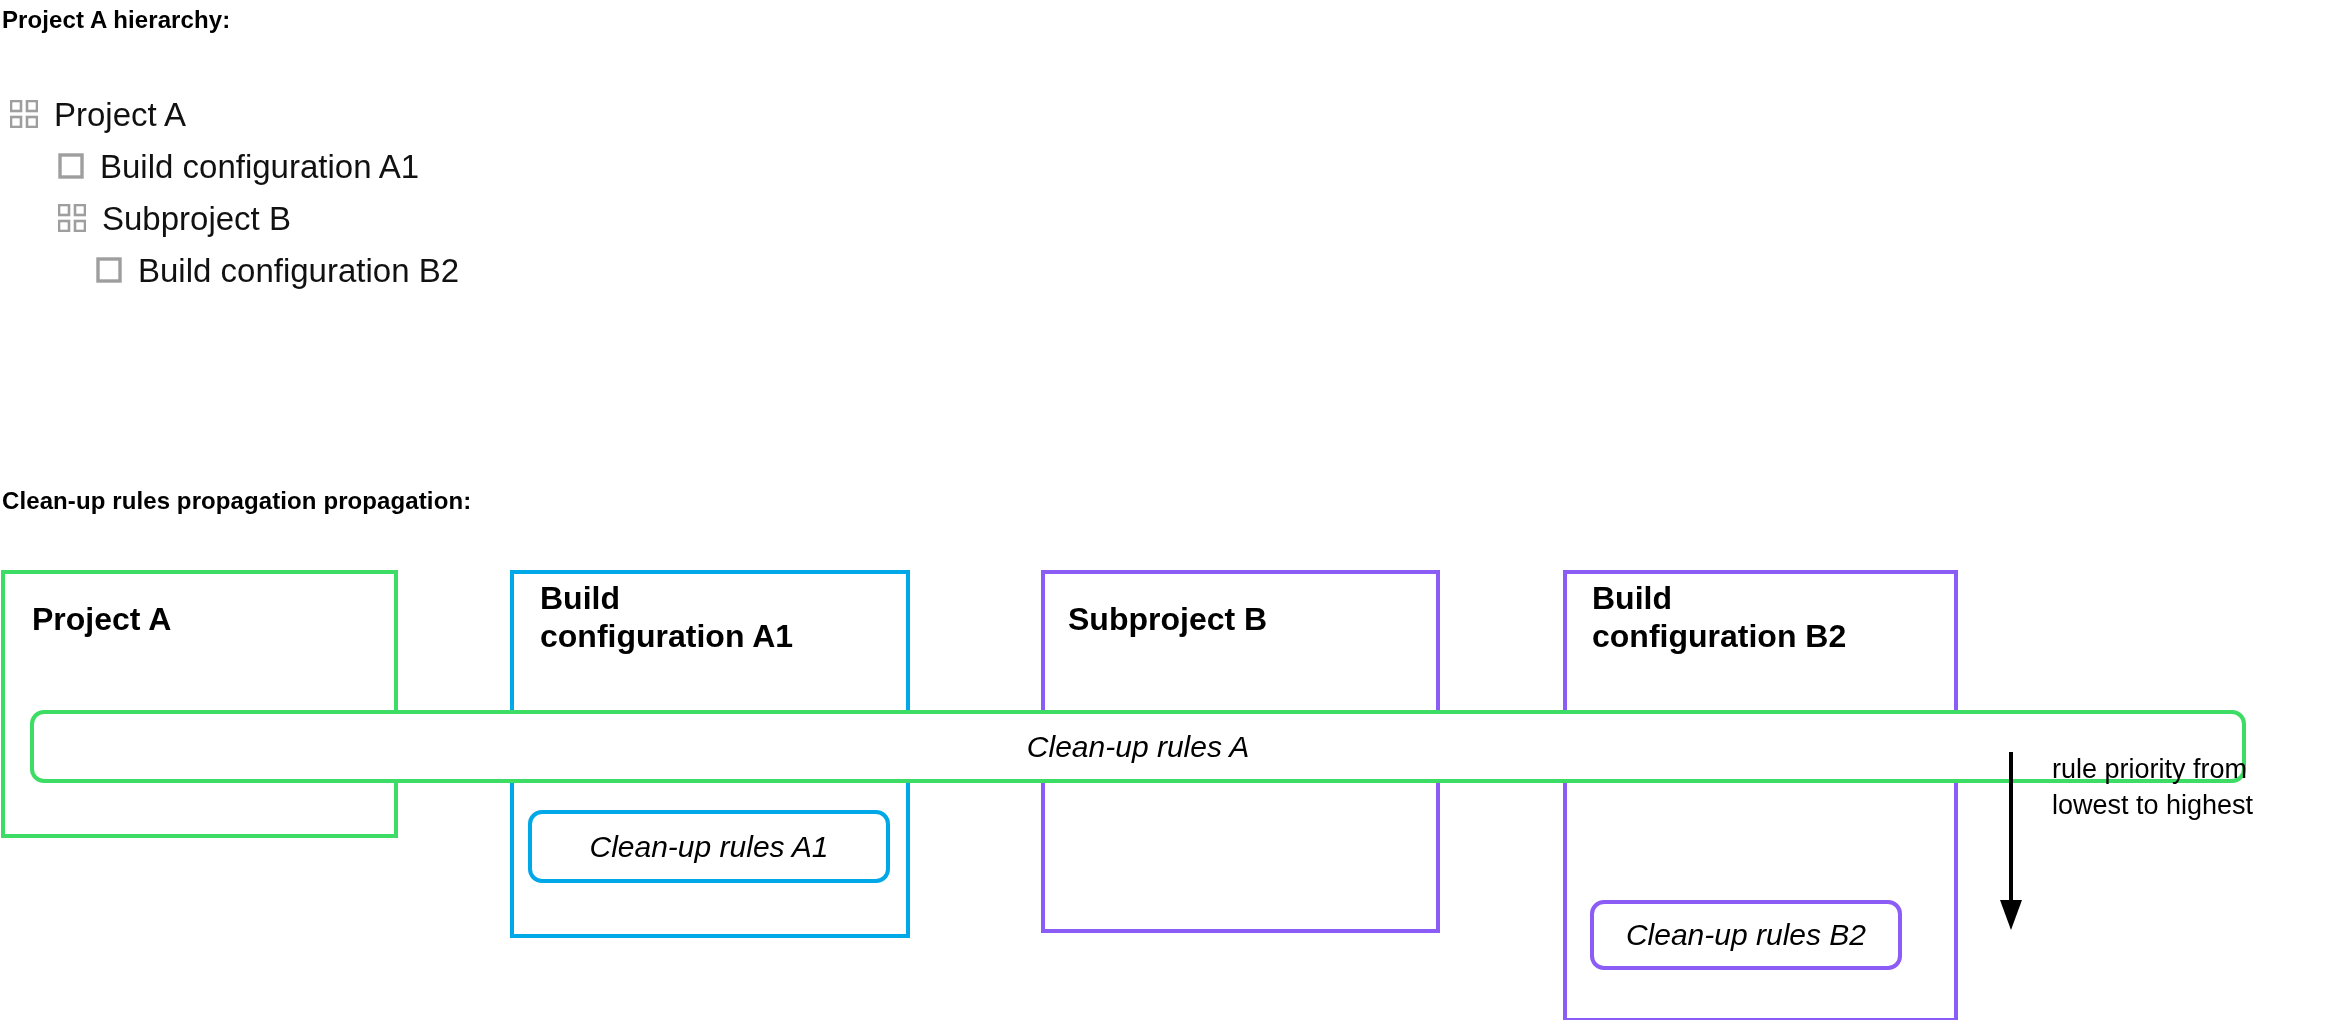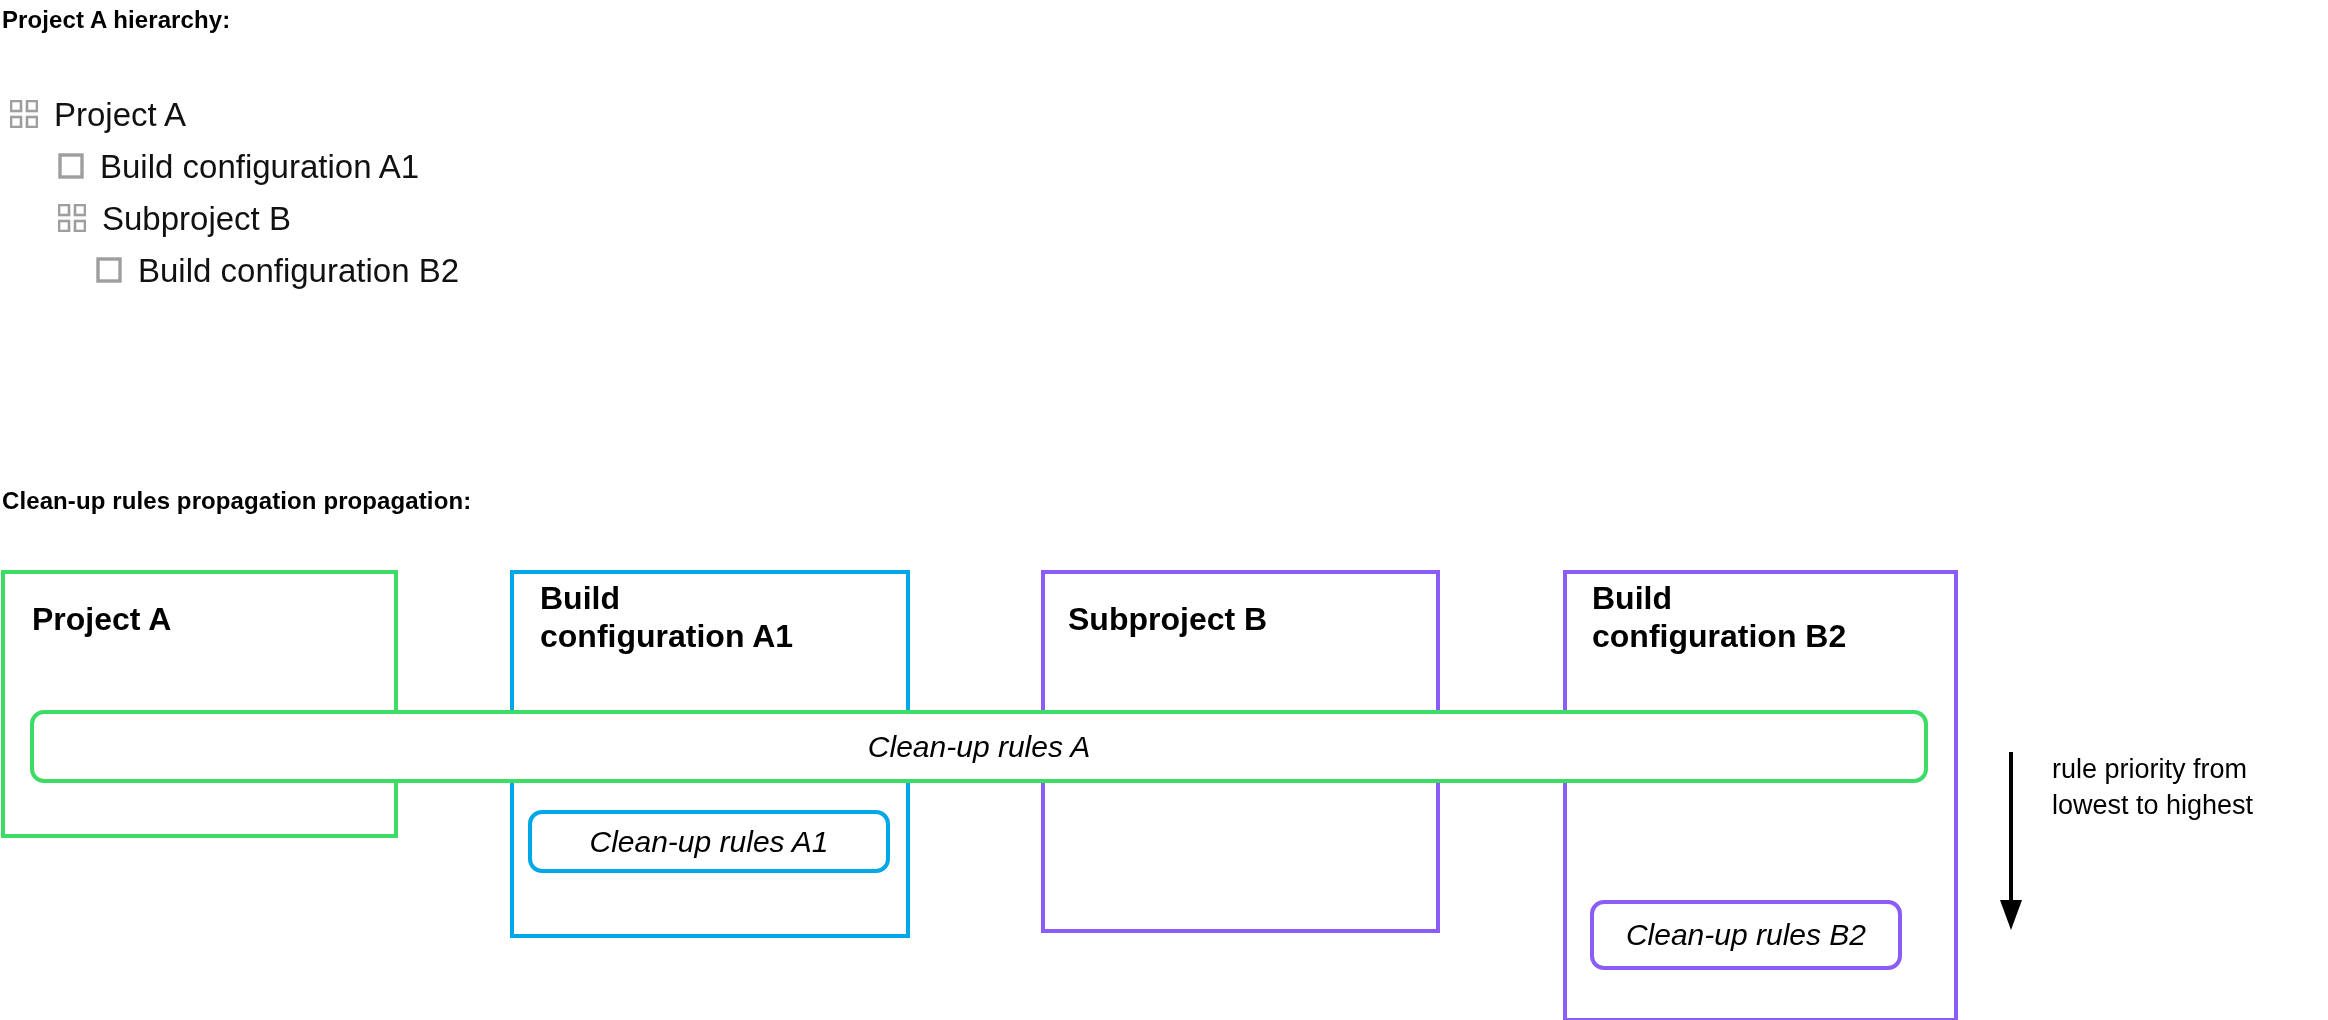--- a/index.html
+++ b/index.html
@@ -181,25 +181,25 @@
   <div class="entity-title" style="left:32px; top:601px;">Project A</div>
 
   <div class="entity-title" style="left:540px; top:580px;">Build
 configuration A1</div>
 
   <div class="entity-title" style="left:1068px; top:601px;">Subproject B</div>
 
   <div class="entity-title" style="left:1592px; top:580px;">Build
 configuration B2</div>
 
-  <div class="rule-pill" style="left:30px; top:710px; width:1898px; height:73px; border-color:#3ddc64;">
+  <div class="rule-pill" style="left:30px; top:710px; width:2216px; height:73px; border-color:#3ddc64;">
     <span>Clean-up rules A</span>
   </div>
 
-  <div class="rule-pill" style="left:528px; top:810px; width:362px; height:63px; border-color:#00a8e8;">
+  <div class="rule-pill" style="left:528px; top:810px; width:362px; height:73px; border-color:#00a8e8;">
     <span>Clean-up rules A1</span>
   </div>
 
 
   <div class="rule-pill" style="left:1590px; top:900px; width:312px; height:70px; border-color:#8b5cf6;">
     <span>Clean-up rules B2</span>
   </div>
 
   <svg id="priority-arrow" viewBox="0 0 30 180" aria-hidden="true">
     <line x1="15" y1="0" x2="15" y2="158" stroke="#000000" stroke-width="4"></line>

